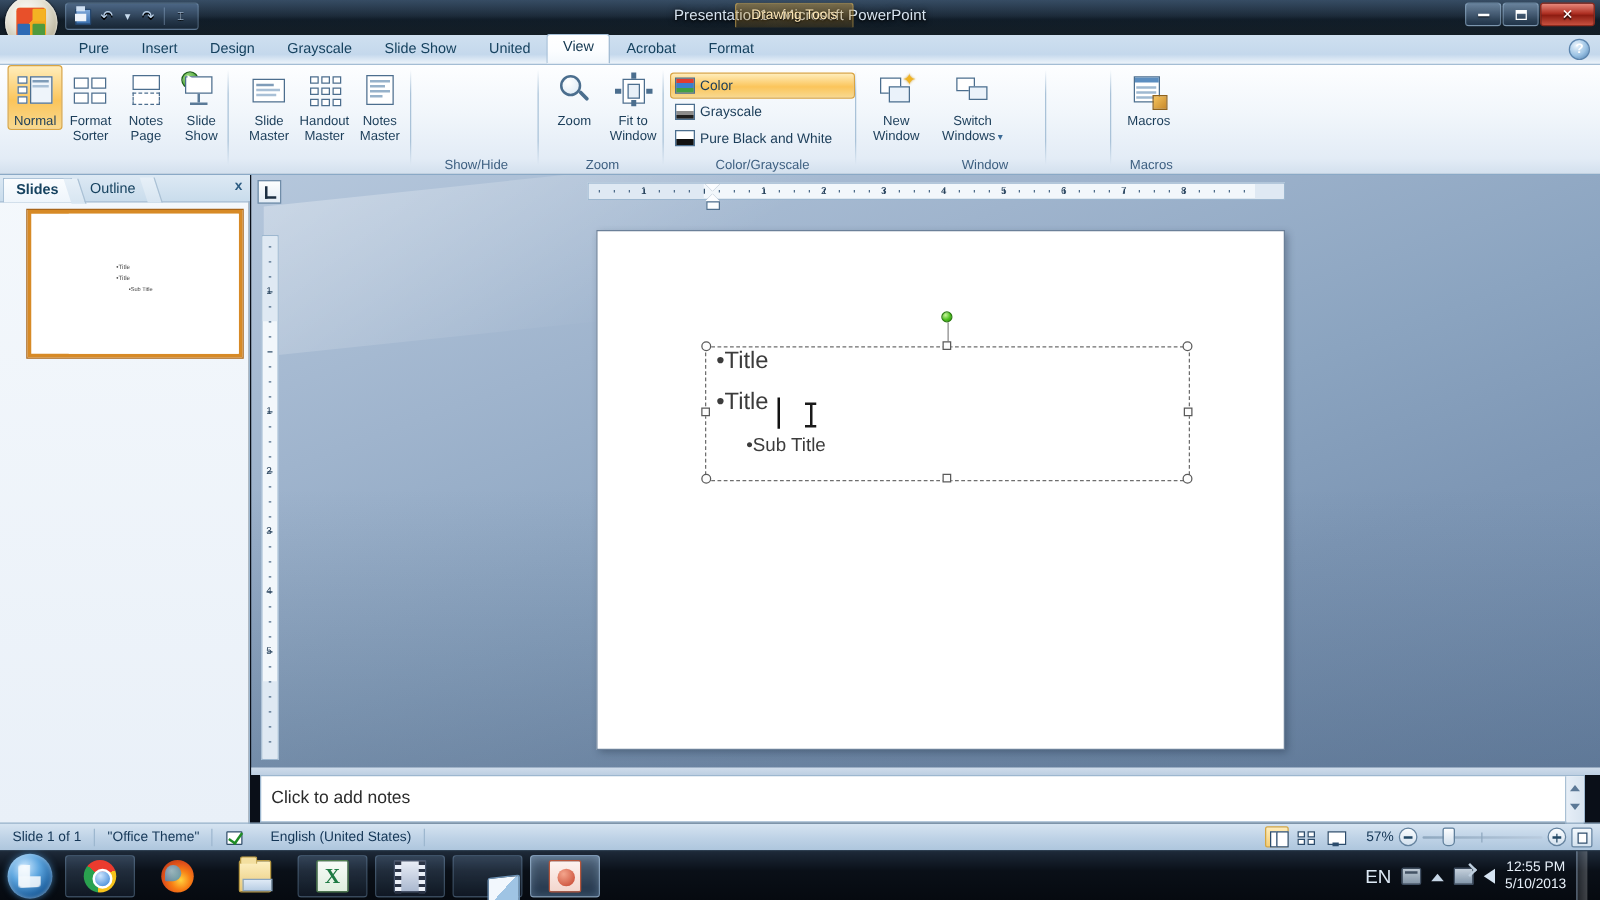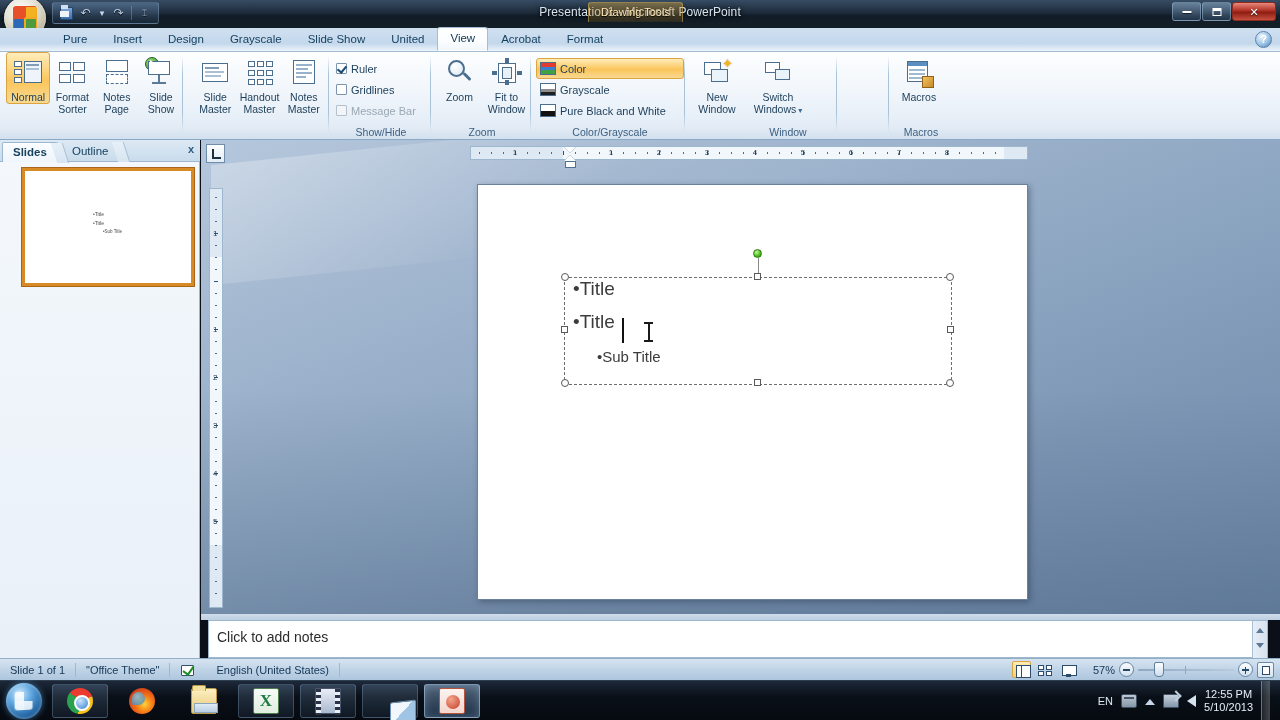--- a/index.html
+++ b/index.html
@@ -454,21 +454,21 @@
   .film-ic:after{content:"";position:absolute;right:0;top:0;width:5px;height:26px;
      background:repeating-linear-gradient(180deg,#2b3446 0 3px,#e9eef7 3px 6px);}
   .blue-ic { background:linear-gradient(135deg,#f2f7fd 0 45%, #9fc4e4 45% 100%);
      border:1px solid #6d92b5; transform:skewY(-6deg); border-radius:2px; }
   .ppt-ic { background:linear-gradient(180deg,#fdf3f0,#f3d6cd); border:1px solid #b5563c; border-radius:2px; }
   .ppt-ic:after{content:"";position:absolute;left:6px;top:6px;width:14px;height:14px;border-radius:50%;
      background:radial-gradient(circle at 35% 30%,#f4a58c,#c4402a);}
 
   .tray { position:absolute; right:0; top:0; height:40px; display:flex; align-items:center; gap:8px;
           padding-right:10px; color:#d8e6f3; font-size:11px; }
-  .tray .en { font-size:11px; color:#dde9f5; }
+  .tray .en { font-size:15px; color:#dde9f5; }
   .tray .tico { width:16px; height:14px; position:relative; opacity:.92; }
   .ti-kb { background:linear-gradient(180deg,#cdd9e4,#8fa2b4); border:1px solid #46566a; border-radius:2px; }
   .ti-kb:after{content:"";position:absolute;left:2px;top:2px;width:10px;height:2px;background:#49596c;}
   .ti-up { width:0;height:0;border-left:5px solid transparent;border-right:5px solid transparent;
            border-bottom:6px solid #c6d6e6; margin-top:2px; }
   .ti-net { background:linear-gradient(180deg,#d6e2ee,#8ea3b8); border:1px solid #46566a; border-radius:1px; }
   .ti-net:before{content:"";position:absolute;right:-2px;top:-3px;width:6px;height:6px;
      border-top:2px solid #cfe0f0;border-right:2px solid #cfe0f0;transform:rotate(45deg);}
   .ti-vol { width:0;height:0;border-top:6px solid transparent;border-bottom:6px solid transparent;
             border-right:9px solid #d6e4f2; position:relative; }
@@ -620,34 +620,20 @@
               <div class="pane-ico ln" style="top:19px;width:10px;"></div>
             </div>
             <div class="lbl">Notes Master</div>
           </div>
         </div>
       </div>
 
       <div class="gdiv" style="left:328px;"></div>
 
       <div class="group" style="left:332px;width:98px;">
-        <div class="gbody" style="display:block;padding-top:6px;">
-          <div class="smbtn">
-            <div class="chk checked"></div>
-            <span>Ruler</span>
-          </div>
-          <div class="smbtn">
-            <div class="chk"></div>
-            <span>Gridlines</span>
-          </div>
-          <div class="smbtn dim">
-            <div class="chk dim"></div>
-            <span>Message Bar</span>
-          </div>
-        </div>
         <div class="glabel">Show/Hide</div>
       </div>
 
       <div class="gdiv" style="left:430px;"></div>
 
       <div class="group" style="left:434px;width:96px;">
         <div class="gbody" style="padding-left:2px;">
           <div class="bigbtn">
             <div class="gi ic-zoom">
               <div class="glass2" style="position:absolute;"></div>

